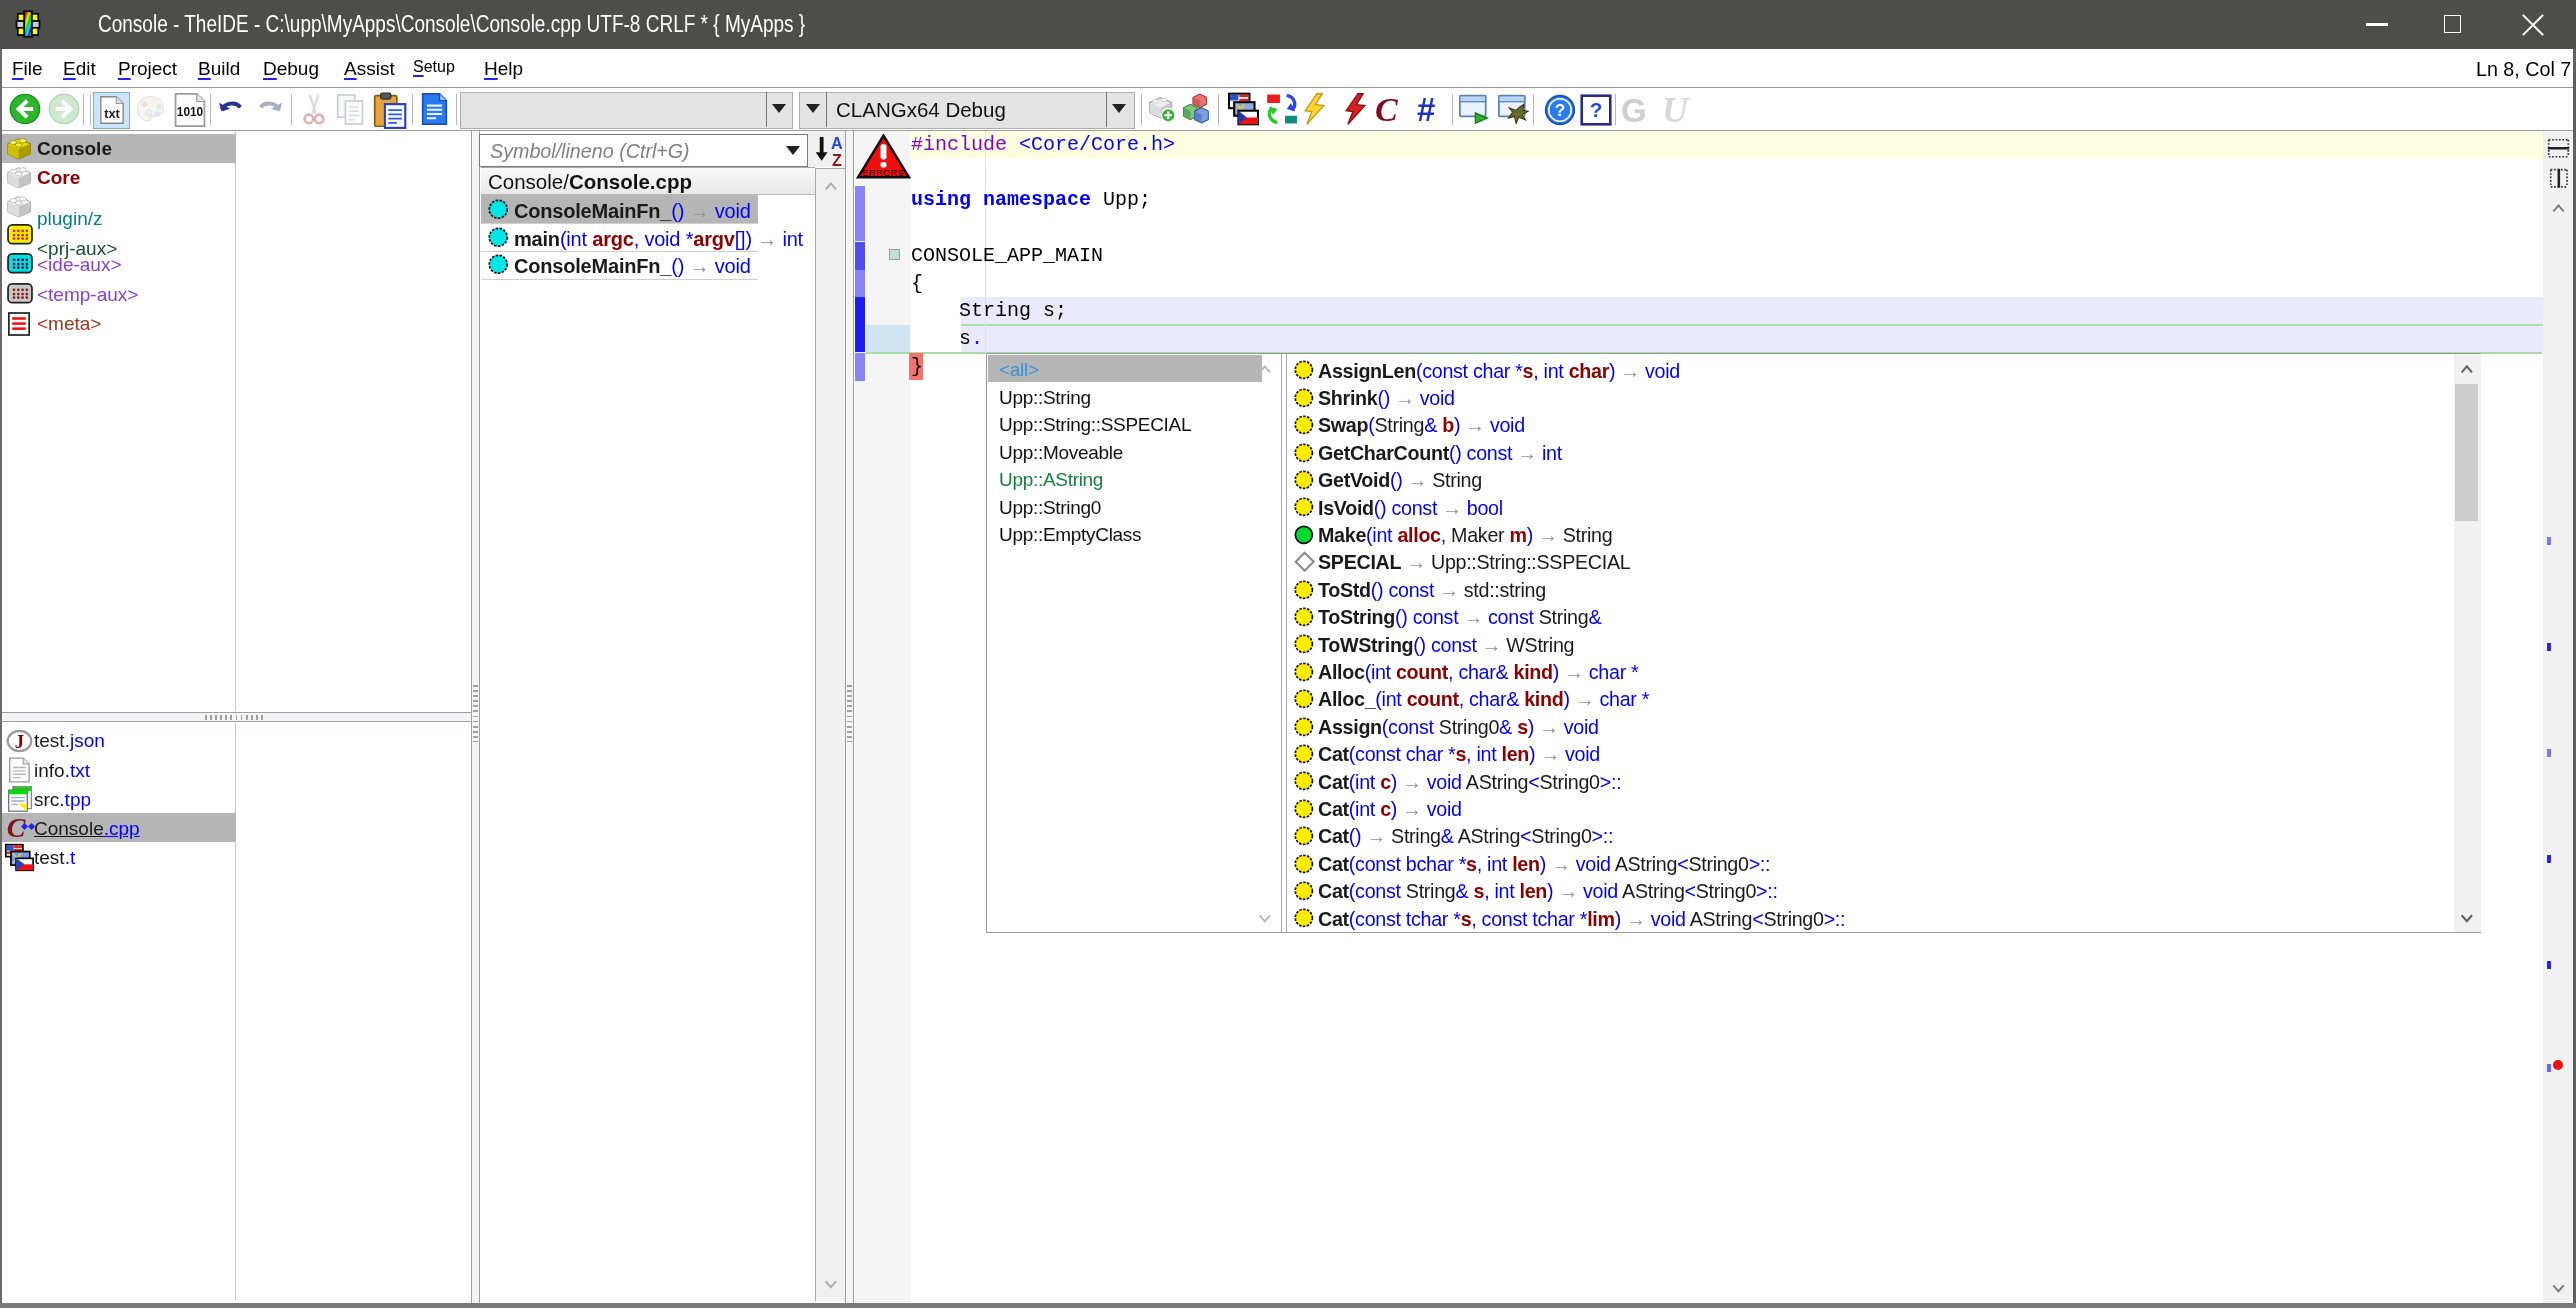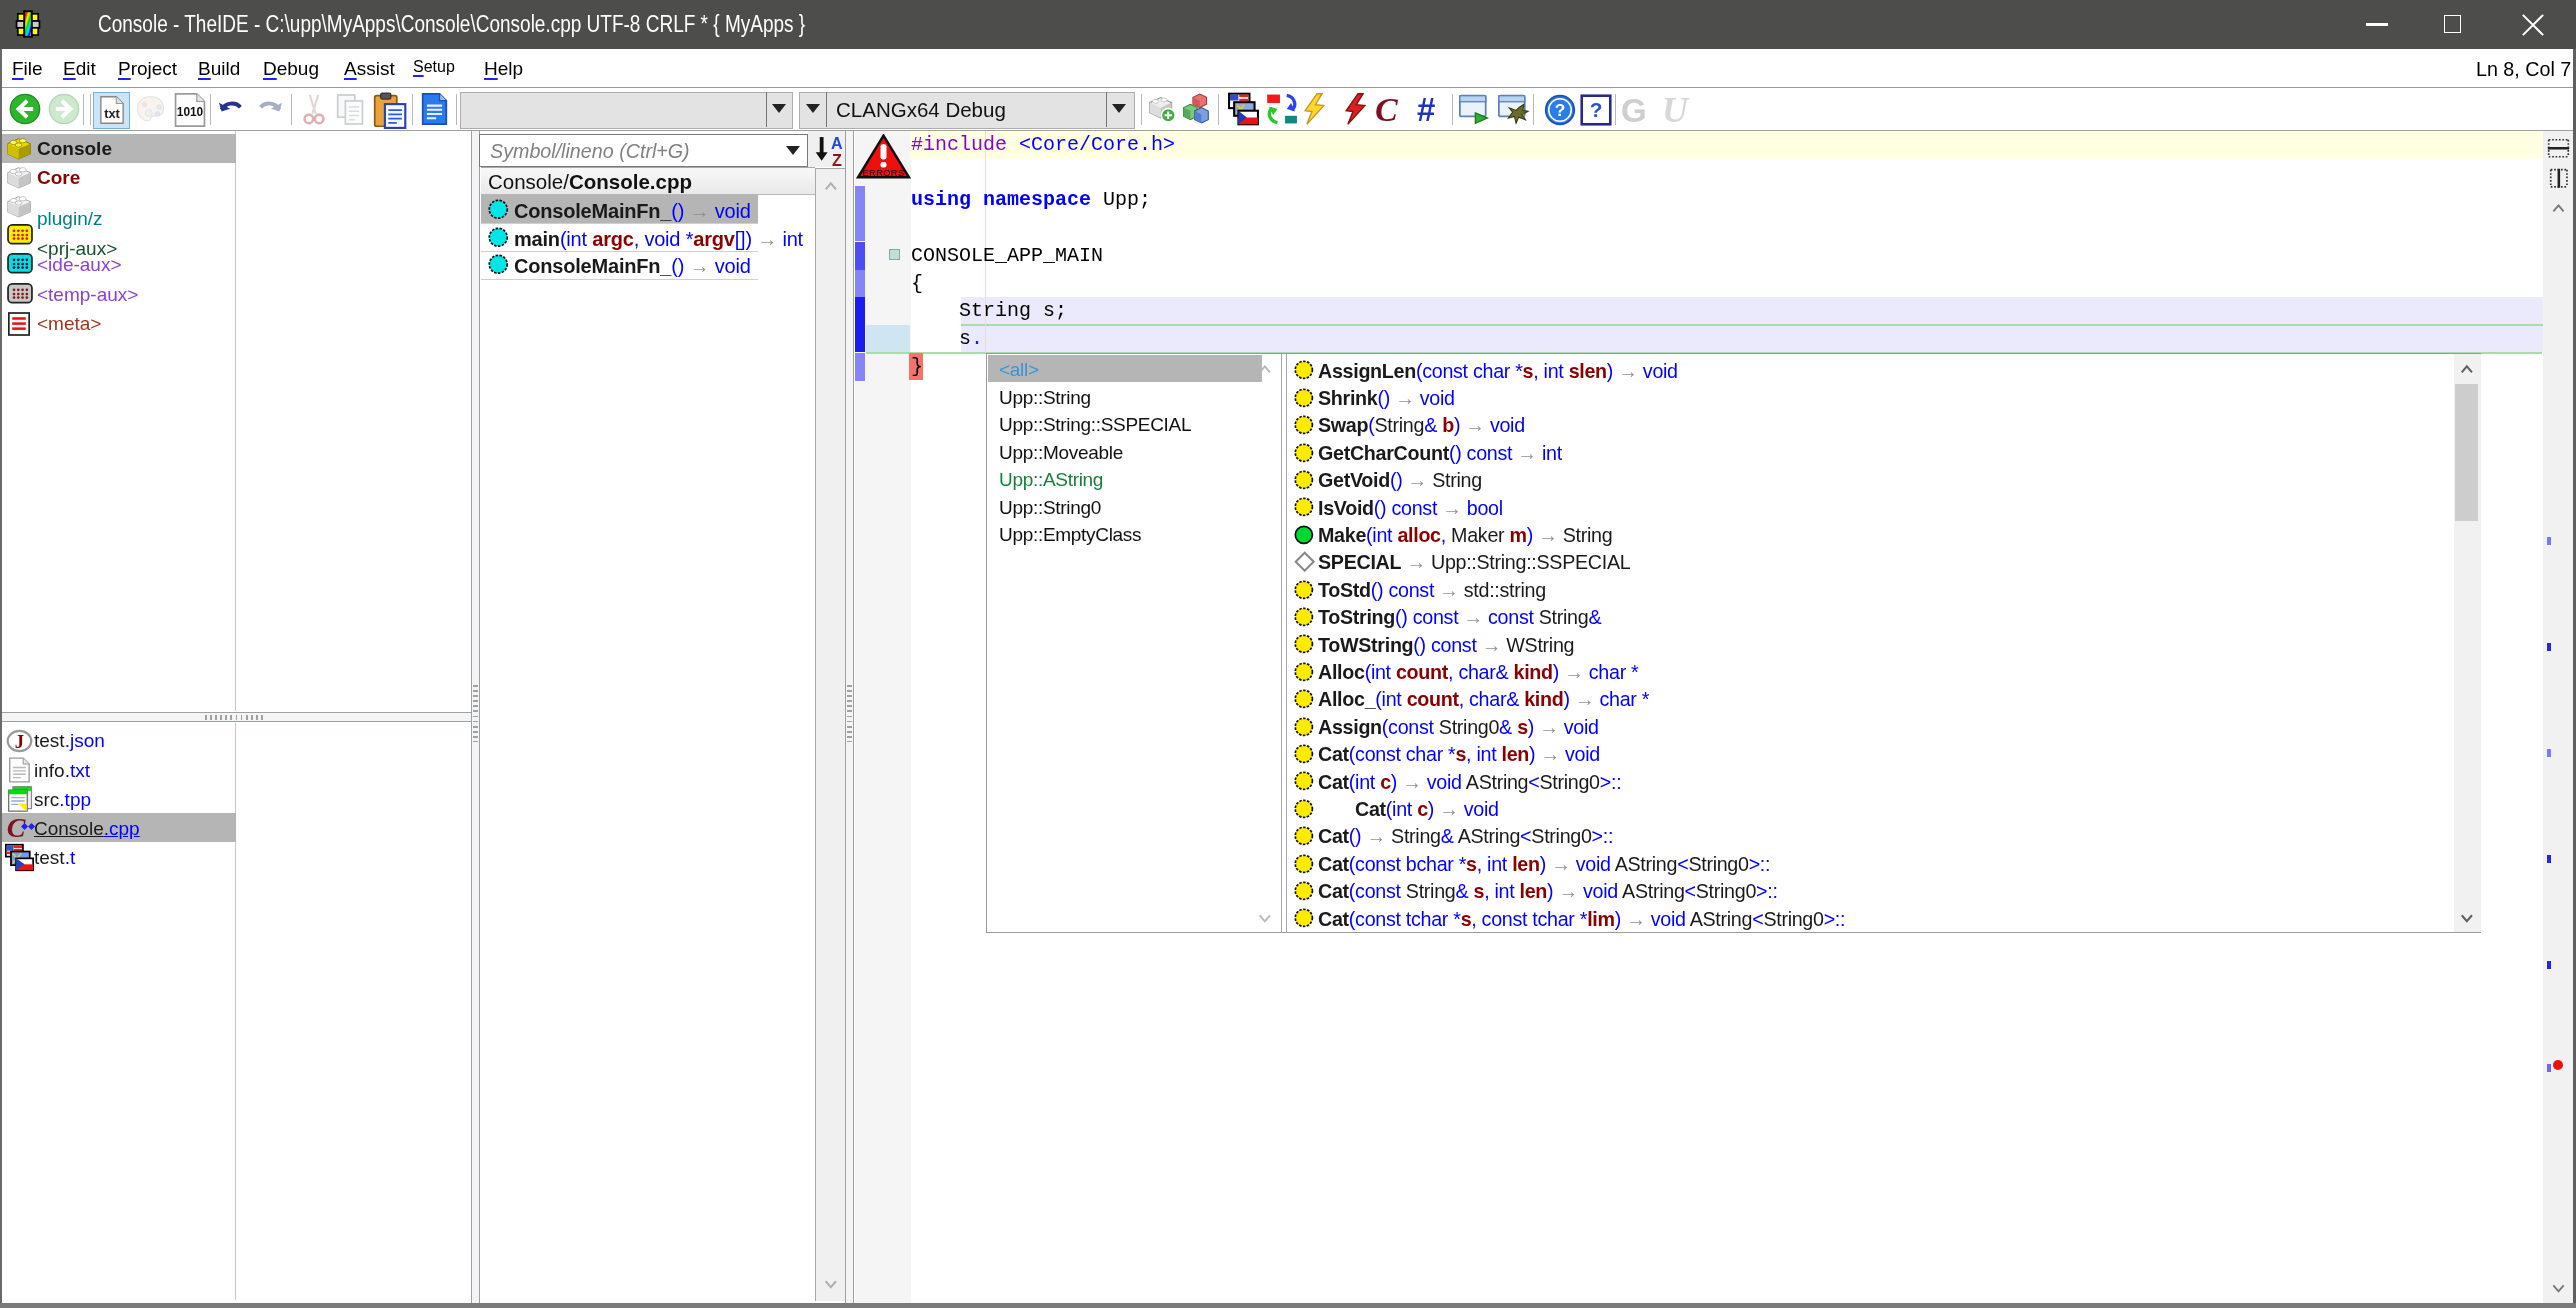--- a/index.html
+++ b/index.html
@@ -474,21 +474,21 @@
 <svg class="chev" style="left:1258px;top:363px;" viewBox="0 0 16 16">
     <path d="M2 11 L8 4 L14 11" stroke="#b8b8b8" stroke-width="2.2" fill="none"></path>
   </svg>
 <svg class="chev" style="left:1258px;top:911px;" viewBox="0 0 16 16">
     <path d="M2 5 L8 12 L14 5" stroke="#b8b8b8" stroke-width="2.2" fill="none"></path>
   </svg>
 
 <svg class="r" style="left:1294px;top:360px" width="19.7" height="19.7" viewBox="0 0 23 23">
     <circle cx="11.5" cy="11.5" r="10" fill="#ffeb00" stroke="#111" stroke-width="2" stroke-dasharray="3 1.6"></circle>
   </svg>
-<div class="pr" style="top:359px;"><span class="b blk">AssignLen</span><span class="blue">(const char *</span><span class="mar">s</span><span class="blue">, int </span><span class="mar">slen</span><span class="blue">) </span><span class="arr">→ </span><span class="blue">void</span></div>
+<div class="pr" style="top:359px;"><span class="b blk">AssignLen</span><span class="blue">(const char *</span><span class="mar">s</span><span class="blue">, int </span><span class="mar">char</span><span class="blue">) </span><span class="arr">→ </span><span class="blue">void</span></div>
 <svg class="r" style="left:1294px;top:388px" width="19.7" height="19.7" viewBox="0 0 23 23">
     <circle cx="11.5" cy="11.5" r="10" fill="#ffeb00" stroke="#111" stroke-width="2" stroke-dasharray="3 1.6"></circle>
   </svg>
 <div class="pr" style="top:386px;"><span class="b blk">Shrink</span><span class="blue">() </span><span class="arr">→ </span><span class="blue">void</span></div>
 <svg class="r" style="left:1294px;top:415px" width="19.7" height="19.7" viewBox="0 0 23 23">
     <circle cx="11.5" cy="11.5" r="10" fill="#ffeb00" stroke="#111" stroke-width="2" stroke-dasharray="3 1.6"></circle>
   </svg>
 <div class="pr" style="top:413px;"><span class="b blk">Swap</span><span class="blue">(</span><span class="blk">String</span><span class="blue">&amp; </span><span class="mar">b</span><span class="blue">) </span><span class="arr">→ </span><span class="blue">void</span></div>
 <svg class="r" style="left:1294px;top:443px" width="19.7" height="19.7" viewBox="0 0 23 23">
     <circle cx="11.5" cy="11.5" r="10" fill="#ffeb00" stroke="#111" stroke-width="2" stroke-dasharray="3 1.6"></circle>
@@ -538,21 +538,21 @@
     <circle cx="11.5" cy="11.5" r="10" fill="#ffeb00" stroke="#111" stroke-width="2" stroke-dasharray="3 1.6"></circle>
   </svg>
 <div class="pr" style="top:742px;"><span class="b blk">Cat</span><span class="blue">(const char *</span><span class="mar">s</span><span class="blue">, int </span><span class="mar">len</span><span class="blue">) </span><span class="arr">→ </span><span class="blue">void</span></div>
 <svg class="r" style="left:1294px;top:771px" width="19.7" height="19.7" viewBox="0 0 23 23">
     <circle cx="11.5" cy="11.5" r="10" fill="#ffeb00" stroke="#111" stroke-width="2" stroke-dasharray="3 1.6"></circle>
   </svg>
 <div class="pr" style="top:770px;"><span class="b blk">Cat</span><span class="blue">(int </span><span class="mar">c</span><span class="blue">) </span><span class="arr">→ </span><span class="blue">void </span><span class="blk">AString</span><span class="blue">&lt;</span><span class="blk">String0</span><span class="blue">&gt;::</span></div>
 <svg class="r" style="left:1294px;top:799px" width="19.7" height="19.7" viewBox="0 0 23 23">
     <circle cx="11.5" cy="11.5" r="10" fill="#ffeb00" stroke="#111" stroke-width="2" stroke-dasharray="3 1.6"></circle>
   </svg>
-<div class="pr" style="top:797px;margin-left:37px;"><span class="b blk">Cat</span><span class="blue">(int </span><span class="mar">c</span><span class="blue">) </span><span class="arr">→ </span><span class="blue">void</span></div>
+<div class="pr" style="top:797px;"><span class="b blk">Cat</span><span class="blue">(int </span><span class="mar">c</span><span class="blue">) </span><span class="arr">→ </span><span class="blue">void</span></div>
 <svg class="r" style="left:1294px;top:826px" width="19.7" height="19.7" viewBox="0 0 23 23">
     <circle cx="11.5" cy="11.5" r="10" fill="#ffeb00" stroke="#111" stroke-width="2" stroke-dasharray="3 1.6"></circle>
   </svg>
 <div class="pr" style="top:824px;"><span class="b blk">Cat</span><span class="blue">() </span><span class="arr">→ </span><span class="blk">String</span><span class="blue">&amp; </span><span class="blk">AString</span><span class="blue">&lt;</span><span class="blk">String0</span><span class="blue">&gt;::</span></div>
 <svg class="r" style="left:1294px;top:854px" width="19.7" height="19.7" viewBox="0 0 23 23">
     <circle cx="11.5" cy="11.5" r="10" fill="#ffeb00" stroke="#111" stroke-width="2" stroke-dasharray="3 1.6"></circle>
   </svg>
 <div class="pr" style="top:852px;"><span class="b blk">Cat</span><span class="blue">(const bchar *</span><span class="mar">s</span><span class="blue">, int </span><span class="mar">len</span><span class="blue">) </span><span class="arr">→ </span><span class="blue">void </span><span class="blk">AString</span><span class="blue">&lt;</span><span class="blk">String0</span><span class="blue">&gt;::</span></div>
 <svg class="r" style="left:1294px;top:881px" width="19.7" height="19.7" viewBox="0 0 23 23">
     <circle cx="11.5" cy="11.5" r="10" fill="#ffeb00" stroke="#111" stroke-width="2" stroke-dasharray="3 1.6"></circle>

